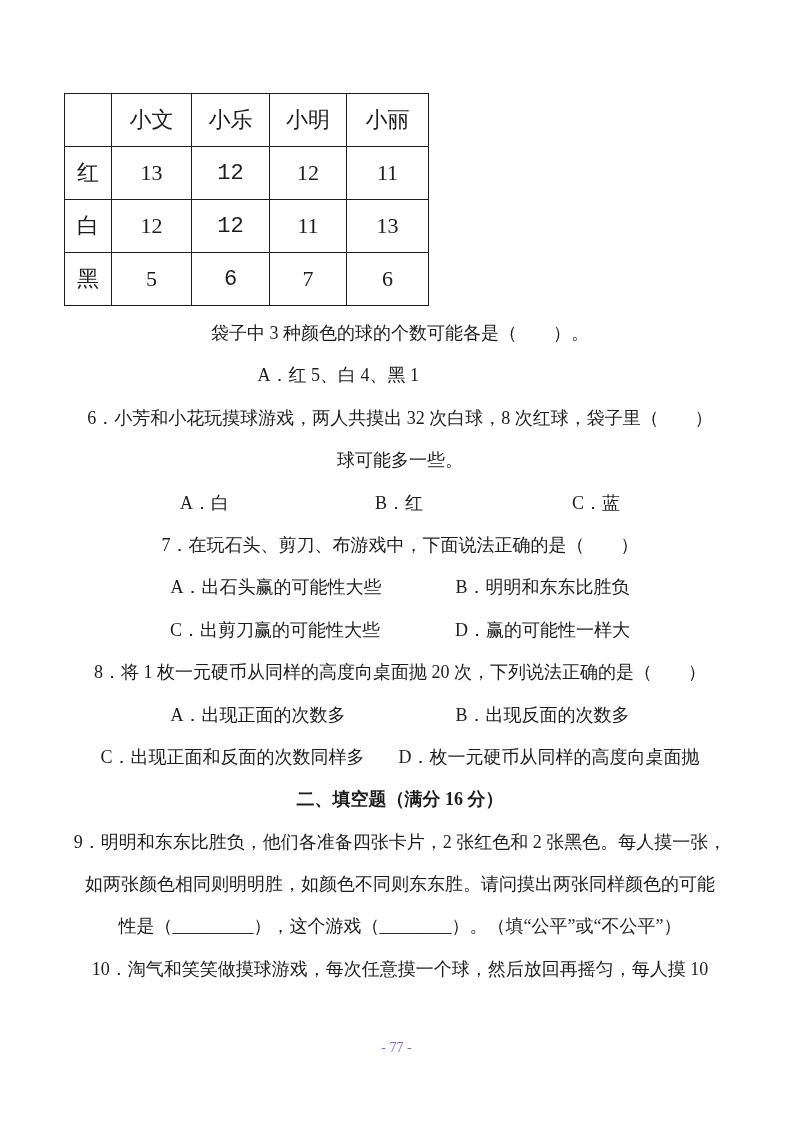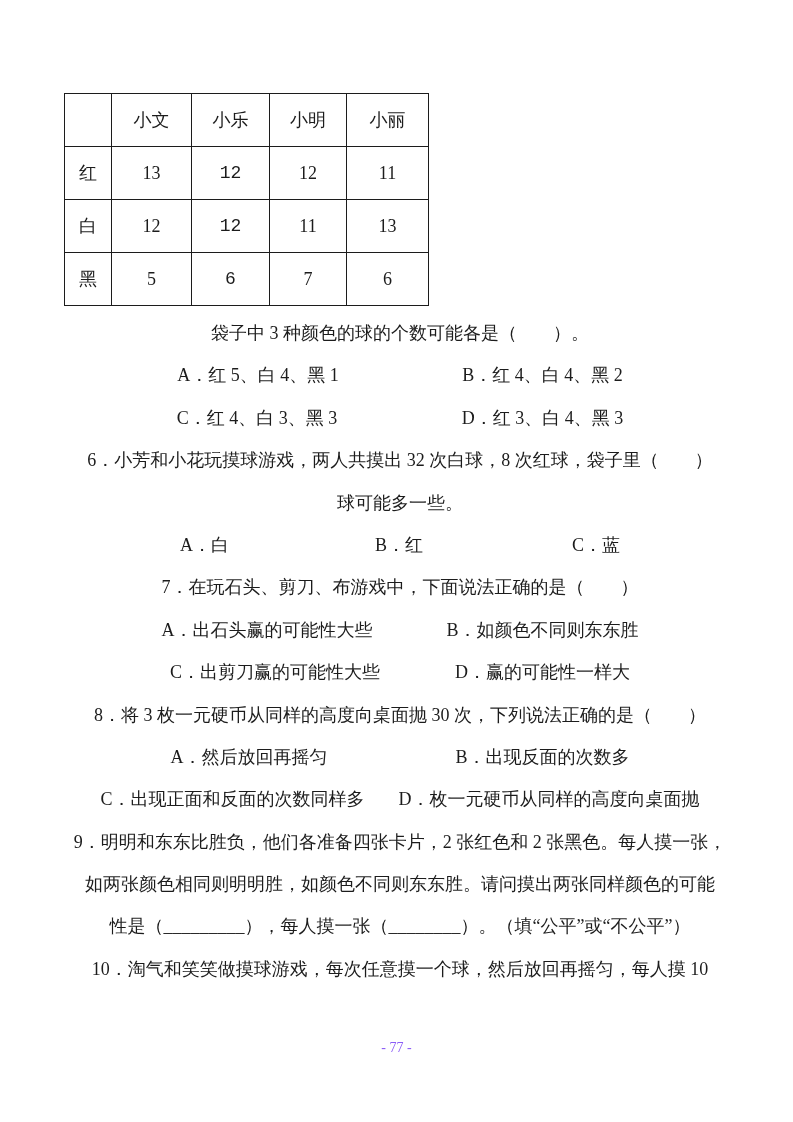--- a/index.html
+++ b/index.html
@@ -22,21 +22,21 @@
   table.ball-table {
     border-collapse: collapse;
     table-layout: fixed;
     width: 364px;
   }
   table.ball-table td {
     border: 1.5px solid #1c1c1c;
     height: 53px;
     text-align: center;
     vertical-align: middle;
-    font-size: 18px;
+    font-size: 22px;
   }
   td.c0 { width: 47px; }
   td.c1 { width: 80px; }
   td.c2 { width: 78px; font-family: Liberation Mono, monospace; }
   td.c3 { width: 77px; }
   td.c4 { width: 82px; }
   .lines { margin-top: 6px; }
   .line {
     height: 42.4px;
     line-height: 42.4px;
@@ -101,72 +101,70 @@
       </tbody>
     </table>
 
     <div class="lines">
 
       <div class="line">
         <span>袋子中 3 种颜色的球的个数可能各是（　　）。</span>
       </div>
       <div class="line">
         <span class="w285">A．红 5、白 4、黑 1</span>
-        <span>B．红 4、白 4、黑 2</span>
-      </div>
-      <div class="line">
-        <span class="w285">C．红 4、白 3、黑 3</span>
-        <span>D．红 3、白 4、黑 3</span>
       </div>
 
       <div class="line">
         <span>6．小芳和小花玩摸球游戏，两人共摸出 32 次白球，8 次红球，袋子里（　　）</span>
       </div>
       <div class="line">
         <span>球可能多一些。</span>
       </div>
       <div class="line">
         <span class="w195">A．白</span>
         <span class="w197">B．红</span>
         <span>C．蓝</span>
       </div>
 
       <div class="line">
         <span>7．在玩石头、剪刀、布游戏中，下面说法正确的是（　　）</span>
       </div>
       <div class="line">
         <span class="w285">A．出石头赢的可能性大些</span>
-        <span>B．如颜色不同则东东胜</span>
+        <span>B．明明和东东比胜负</span>
       </div>
       <div class="line">
         <span class="w285">C．出剪刀赢的可能性大些</span>
         <span>D．赢的可能性一样大</span>
       </div>
 
       <div class="line">
-        <span>8．将 3 枚一元硬币从同样的高度向桌面抛 30 次，下列说法正确的是（　　）</span>
+        <span>8．将 1 枚一元硬币从同样的高度向桌面抛 20 次，下列说法正确的是（　　）</span>
       </div>
       <div class="line">
-        <span class="w285">A．然后放回再摇匀</span>
+        <span class="w285">A．出现正面的次数多</span>
         <span>B．出现反面的次数多</span>
       </div>
       <div class="line">
         <span class="w298">C．出现正面和反面的次数同样多</span>
         <span>D．枚一元硬币从同样的高度向桌面抛</span>
       </div>
 
+      <div class="line section-title">
+        <span>二、填空题（满分 16 分）</span>
+      </div>
 
       <div class="line">
         <span>9．明明和东东比胜负，他们各准备四张卡片，2 张红色和 2 张黑色。每人摸一张，</span>
       </div>
       <div class="line">
         <span>如两张颜色相同则明明胜，如颜色不同则东东胜。请问摸出两张同样颜色的可能</span>
       </div>
       <div class="line">
-        <span>性是（_________），每人摸一张（________）。（填“公平”或“不公平”）</span>
+        <span>性是（_________），这个游戏（________）。（填“公平”或“不公平”）</span>
       </div>
 
       <div class="line">
         <span>10．淘气和笑笑做摸球游戏，每次任意摸一个球，然后放回再摇匀，每人摸 10</span>
       </div>
 
     </div>
   </div>
 
   <div class="footer">- 77 -</div>

